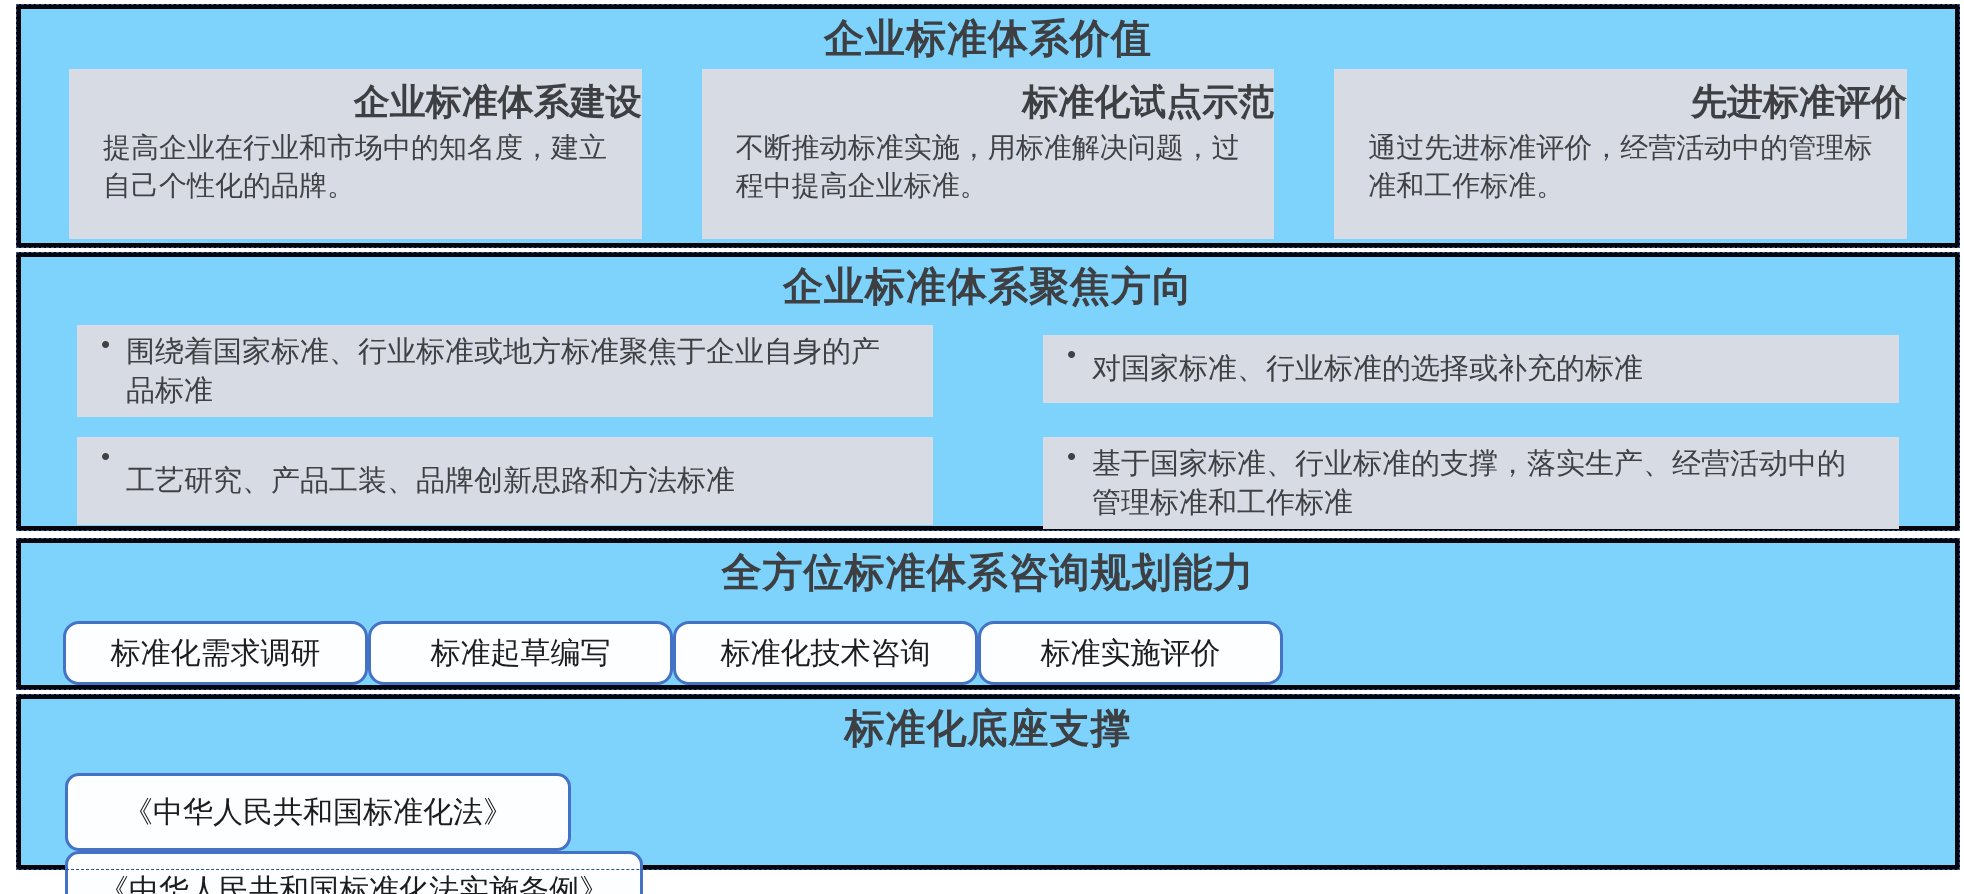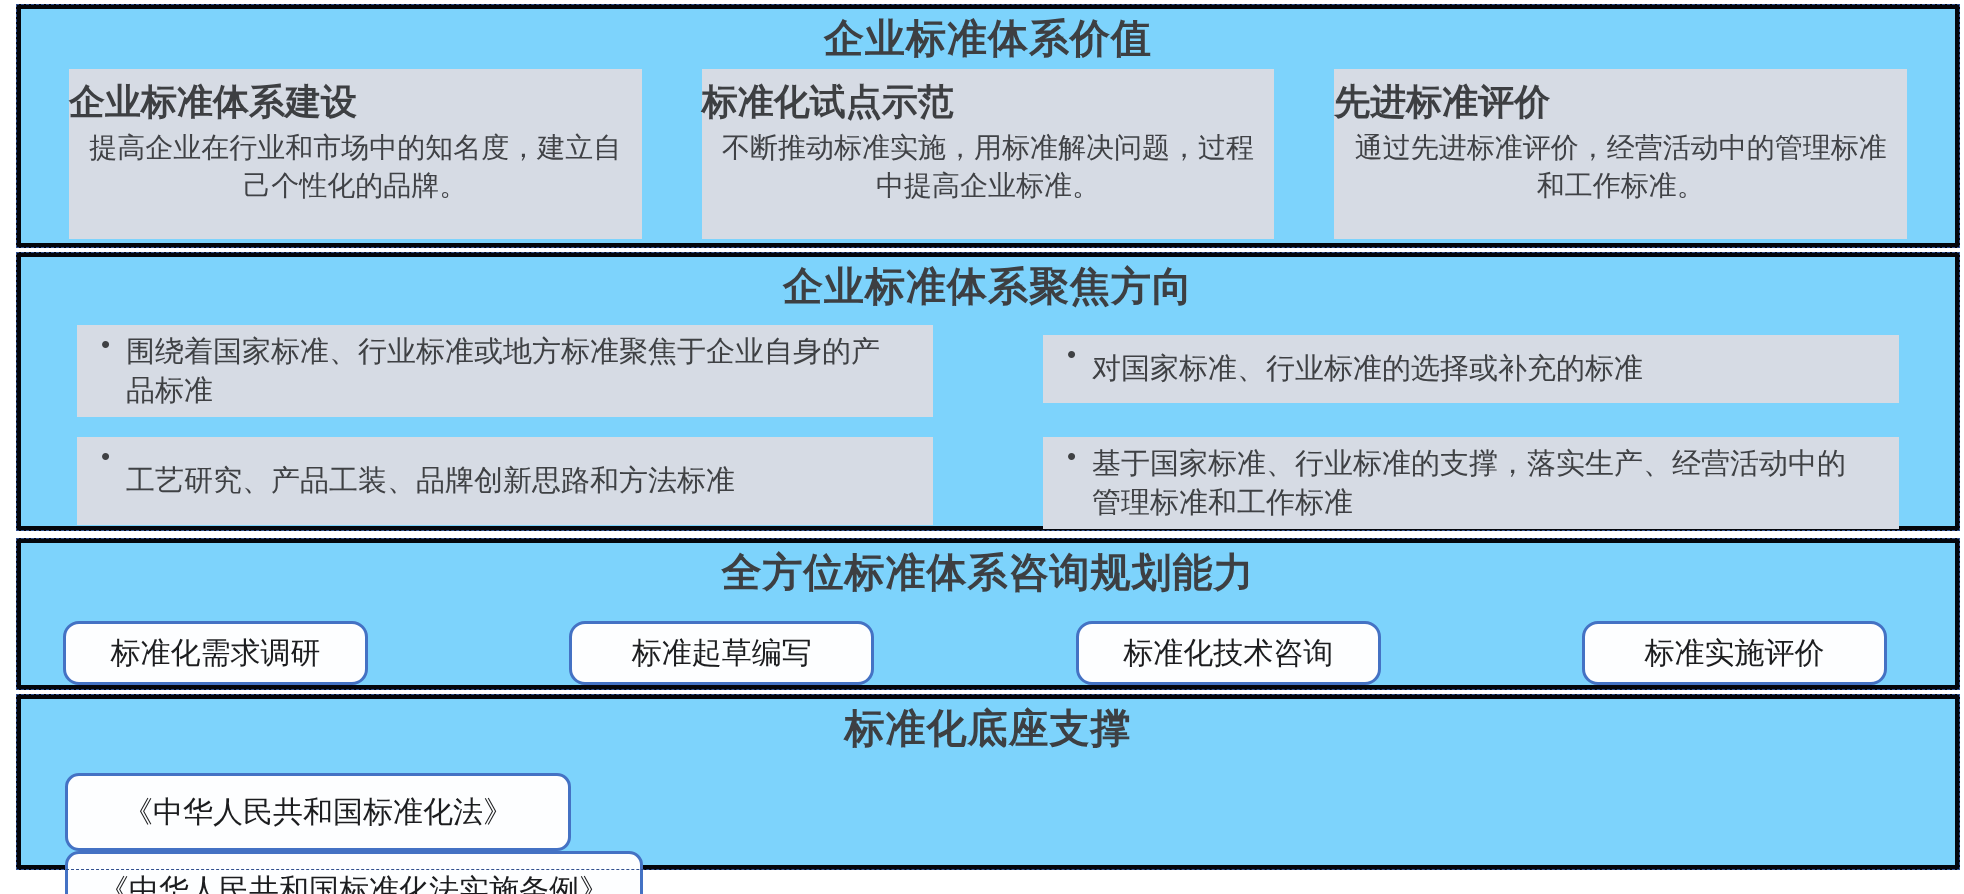--- a/index.html
+++ b/index.html
@@ -37,34 +37,33 @@
     gap: 60px;
     padding: 0 48px;
     margin-top: 10px;
   }
   .card {
     flex: 1;
     height: 170px;
     background: #d6dbe4;
   }
   .card-title {
-    text-align: left;
+    text-align: right;
     font-weight: 700;
     font-size: 36px;
     line-height: 1.15;
     color: #3d3f42;
     padding-top: 12px;
   }
   .card-body {
     margin-top: 7px;
-    padding: 0 18px;
+    padding: 0 34px;
     font-size: 28px;
     line-height: 1.36;
     color: #404246;
-    text-align: center;
   }
 
   
   .focus-grid {
     display: flex;
     gap: 110px;
     padding: 0 56px;
     margin-top: 18px;
   }
   .focus-col { flex: 1; display: flex; flex-direction: column; }
@@ -85,21 +84,21 @@
     color: #3f4144;
   }
   #box-focus-1 { height: 92px; }
   #box-focus-2 { height: 88px; margin-top: 20px; }
   #box-focus-3 { height: 68px; margin-top: 10px; }
   #box-focus-4 { height: 92px; margin-top: 34px; }
 
   
   .pills-row {
     display: flex;
-    justify-content: space-between;
+    justify-content: flex-start;
     padding: 0 68px 0 42px;
     margin-top: 28px;
   }
   .pill {
     width: 305px;
     height: 64px;
     background: #fdfeff;
     border: 3px solid #4472c4;
     border-radius: 16px;
     display: flex;

